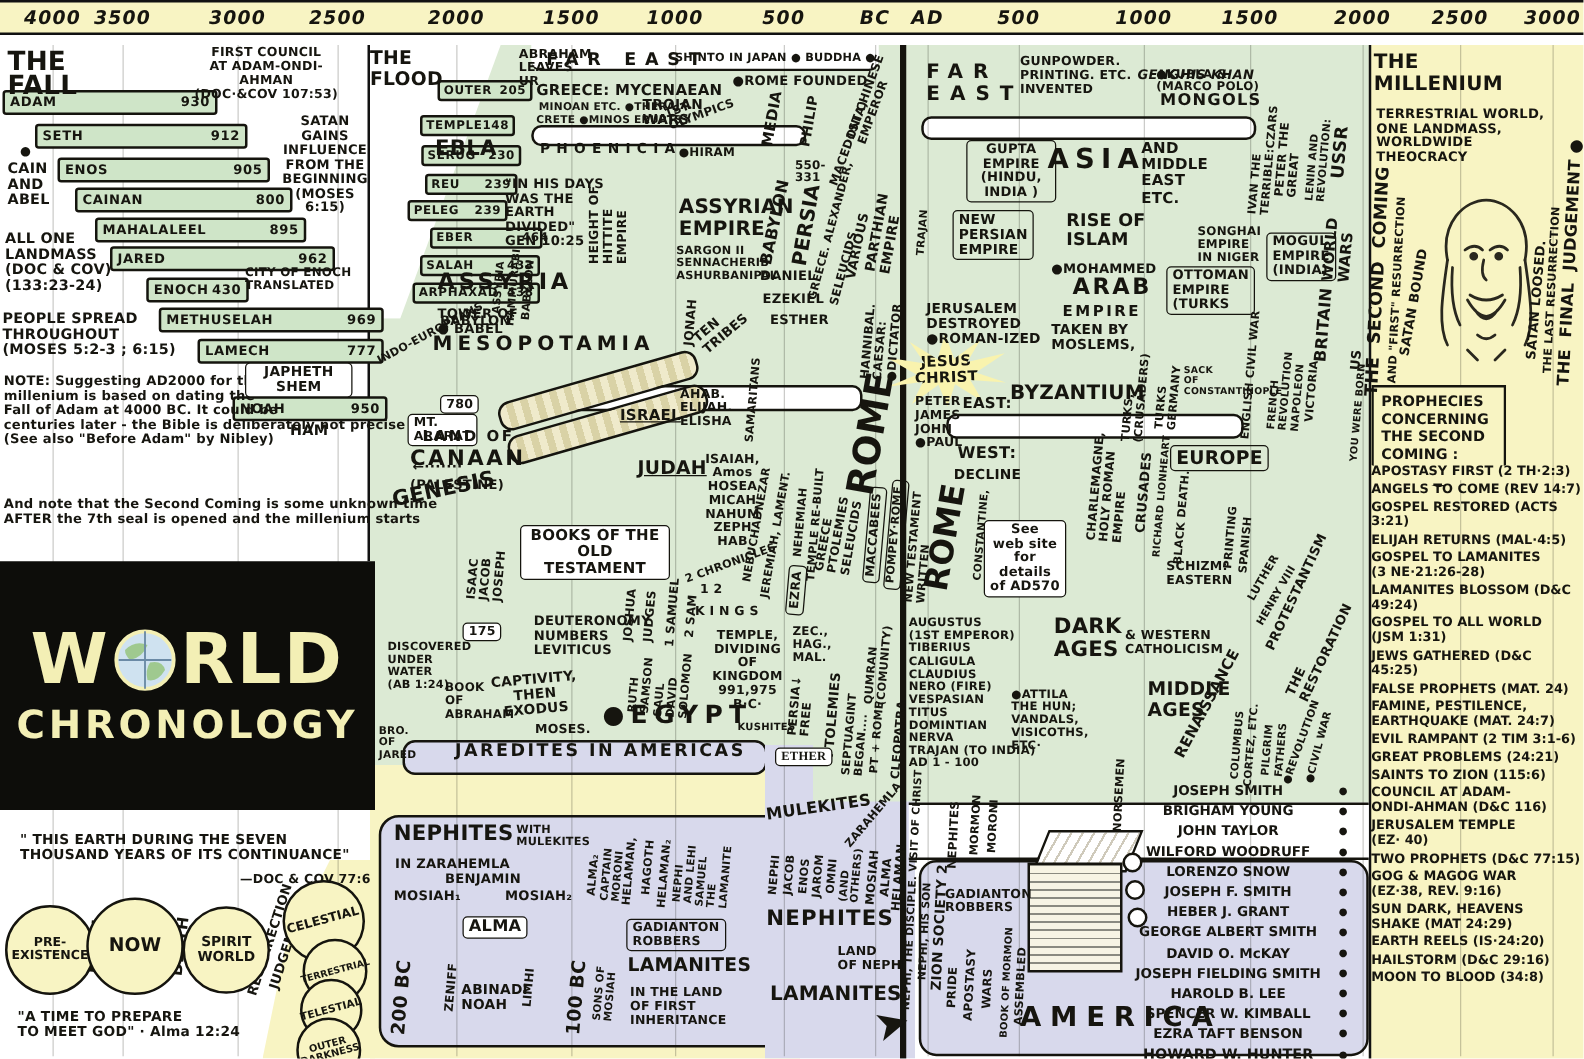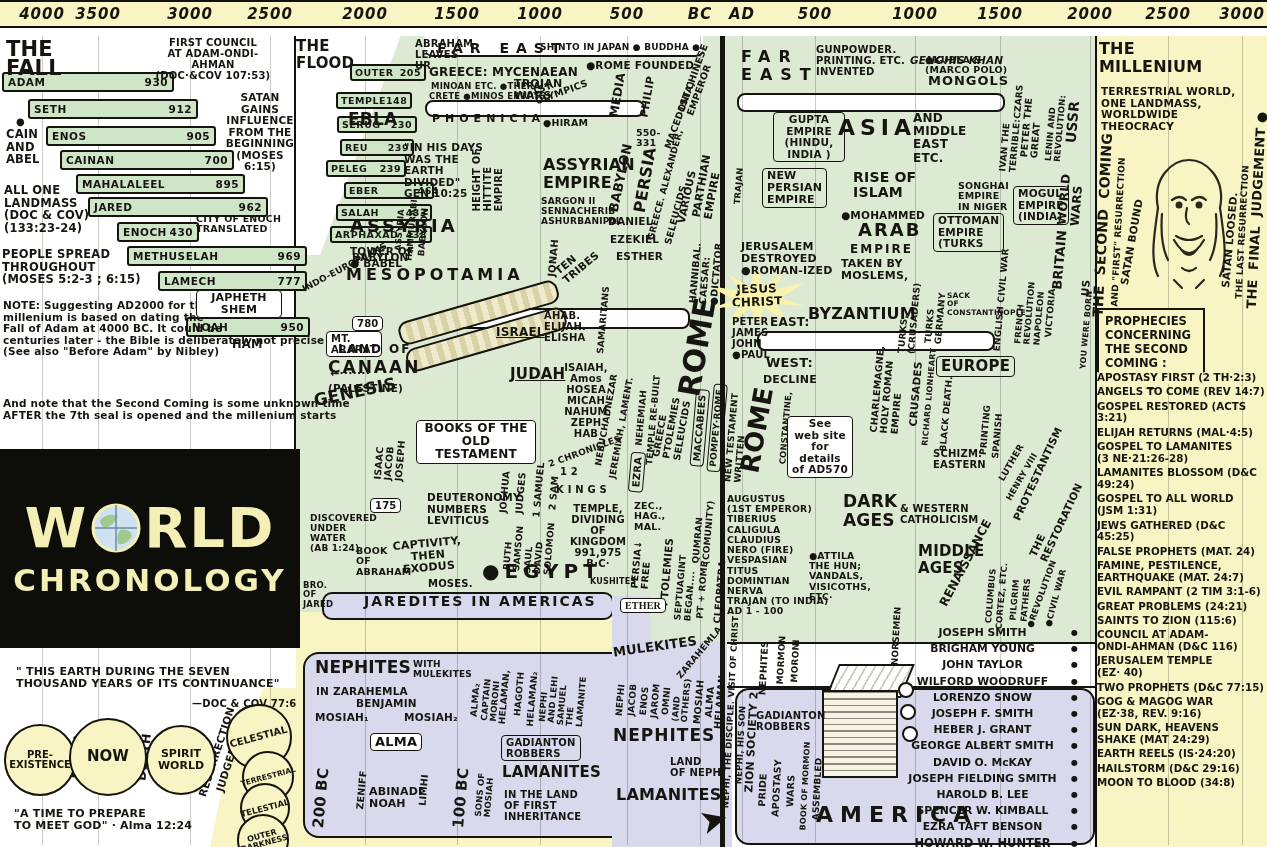--- a/index.html
+++ b/index.html
@@ -267,21 +267,21 @@
     <div class="lifebar" style="left: 28px; top: 99px; width: 158px;">
       <span>SETH</span>
       <span>912</span>
     </div>
     <div class="lifebar" style="left: 46px; top: 126px; width: 158px;">
       <span>ENOS</span>
       <span>905</span>
     </div>
     <div class="lifebar" style="left: 60px; top: 150px; width: 162px;">
       <span>CAINAN</span>
-      <span>700</span>
+      <span>800</span>
     </div>
     <div class="lifebar" style="left: 76px; top: 174px; width: 157px;">
       <span>MAHALALEEL</span>
       <span>895</span>
     </div>
     <div class="lifebar" style="left: 88px; top: 197px; width: 168px;">
       <span>JARED</span>
       <span>962</span>
     </div>
     <div class="lifebar" style="left: 117px; top: 222px; width: 70px;">

